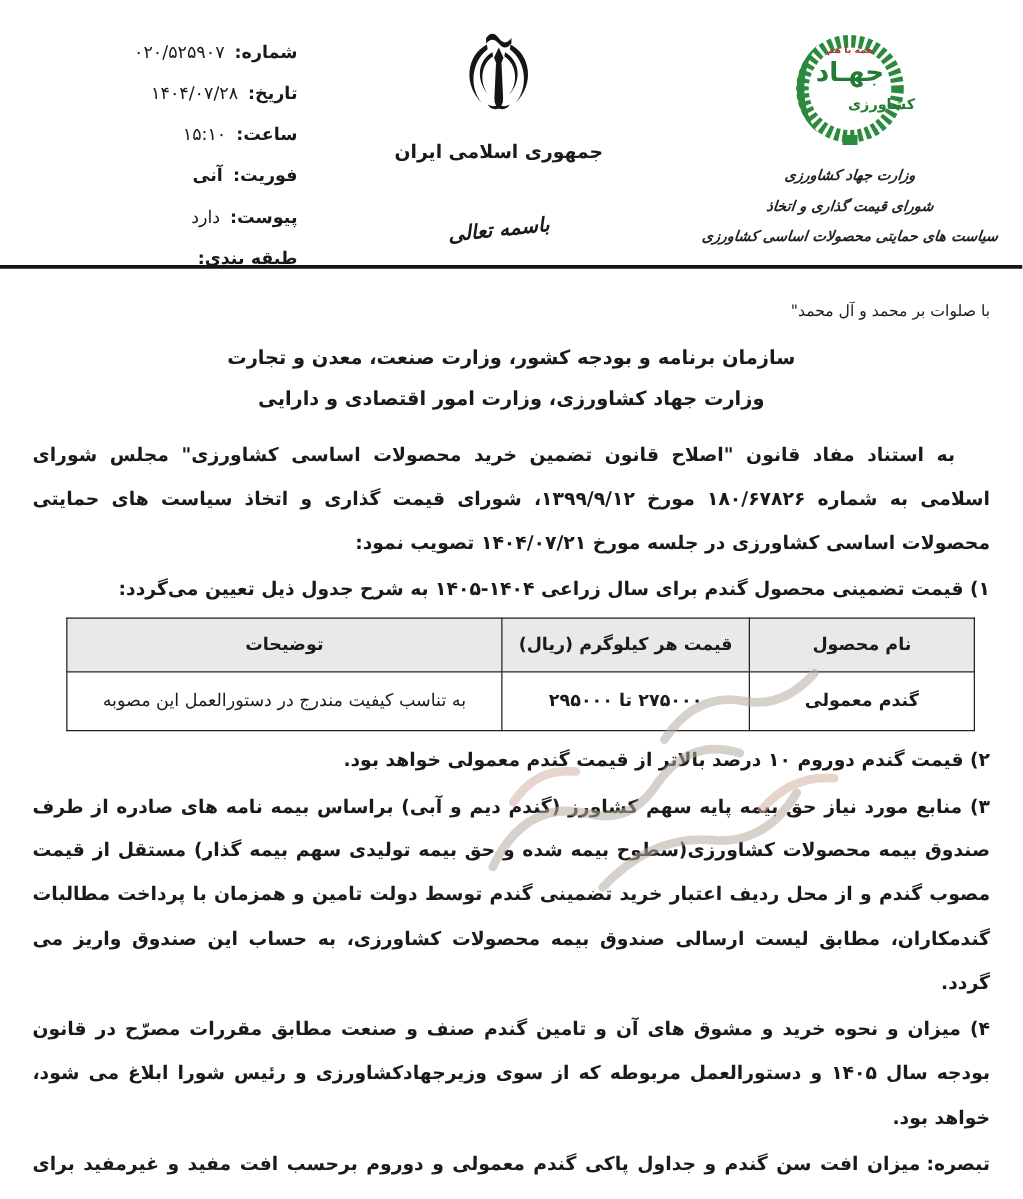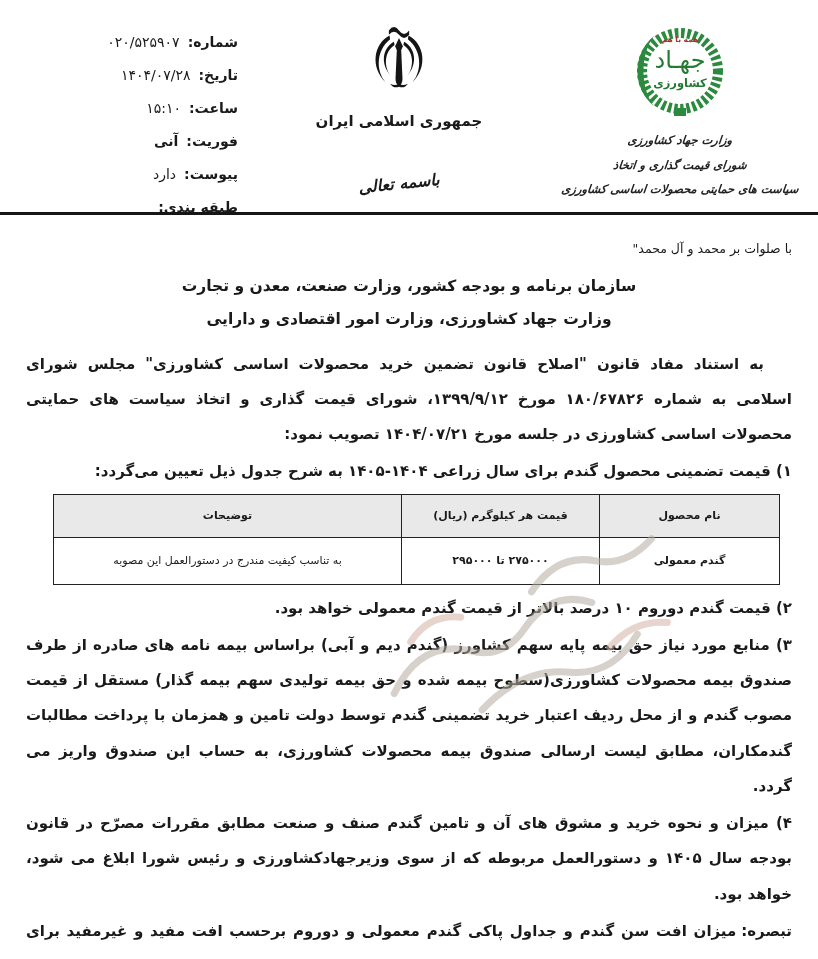--- a/index.html
+++ b/index.html
@@ -14,39 +14,39 @@
   .meta-value{white-space:nowrap;}
   .meta-value.bold{font-weight:bold;}
 
   .center-col{width:250px;text-align:center;direction:rtl;}
   .emblem-caption{font-size:15px;font-weight:bold;margin-top:2px;}
   .besmele{font-size:16px;font-weight:bold;font-style:italic;margin-top:44px;transform:rotate(-6deg);}
 
   .org-col{width:240px;text-align:center;direction:rtl;}
   .jahad-logo{position:relative;width:104px;height:98px;margin:0 auto;}
   .jahad-motto{position:absolute;top:13px;left:0;right:0;text-align:center;font-size:7.5px;font-weight:bold;color:#a03325;}
-  .jahad-name1{position:absolute;top:24px;left:0;right:0;text-align:center;font-size:24px;font-weight:normal;color:#237a33;}
-  .jahad-name2{position:absolute;top:54px;left:0;right:0;text-align:center;font-size:11.5px;font-weight:bold;color:#237a33;}
+  .jahad-name1{position:absolute;top:24px;left:0;right:0;text-align:center;font-size:21px;font-weight:bold;color:#237a33;}
+  .jahad-name2{position:absolute;top:54px;left:0;right:0;text-align:right;font-size:11.5px;font-weight:bold;color:#237a33;}
   .org-captions{margin-top:8px;font-style:italic;font-size:11.5px;line-height:2.15;font-weight:bold;color:#222;}
   .org-captions div{transform:skewX(-6deg);}
 
   .divider{border:none;border-top:3px solid #161616;margin:0;}
 
   
   .content{padding:0 26px;direction:rtl;}
   .salawat{font-size:12.5px;margin-top:26px;}
   .addressees{text-align:center;font-weight:bold;font-size:15.5px;line-height:2.15;margin-top:14px;}
   .para{font-size:15px;font-weight:bold;line-height:2.35;text-align:justify;margin:0;}
   .intro{margin-top:10px;text-indent:28px;}
   .item{margin-top:2px;}
   .note-label{margin-left:5px;}
 
   
   table.price{border-collapse:collapse;width:727px;margin:4px 12px 6px 53px;direction:rtl;}
-  table.price th,table.price td{border:1.7px solid #222;font-size:11px;text-align:center;}
+  table.price th,table.price td{border:1.7px solid #222;font-size:14px;text-align:center;}
   table.price th{background:#e9e9e9;font-weight:bold;height:40px;}
   table.price td{height:44px;}
   td.c-product,td.c-price{font-weight:bold;}
   .col-product{width:180px;}
   .col-price{width:198px;}
 
   
   .watermark{position:absolute;top:498px;right:60px;width:420px;height:230px;pointer-events:none;opacity:.55;filter:blur(.6px);}
 </style>
 </head>

